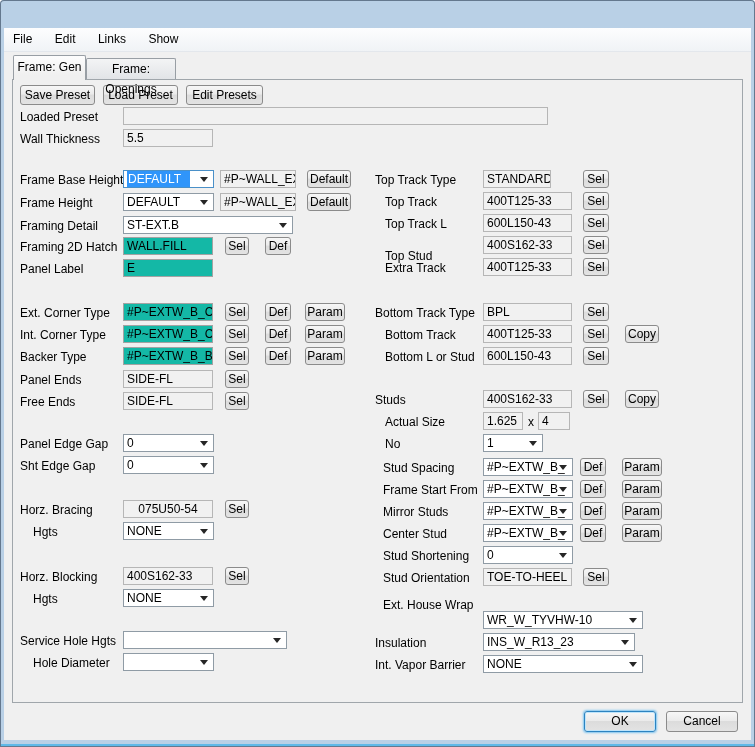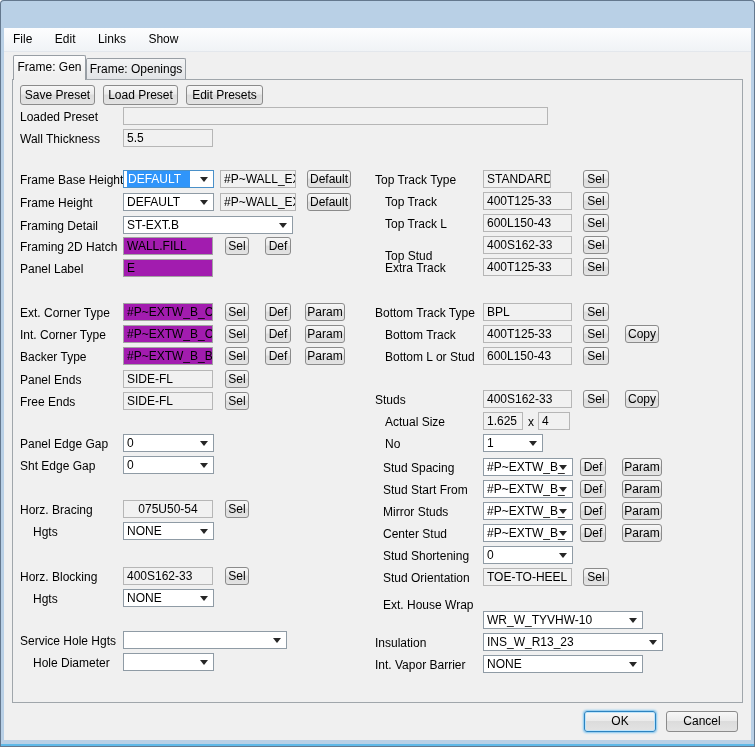--- a/index.html
+++ b/index.html
@@ -23,21 +23,21 @@
   .menubar{position:absolute;left:4px;top:28px;width:747px;height:24px;
            background:linear-gradient(#fdfdfe,#f0f3f6);border-bottom:1px solid #e3e7ec;}
   .menu-item{display:inline-block;padding:0 9px;line-height:23px;font-size:12px;color:#000;}
   .client{position:absolute;left:4px;top:52px;width:747px;height:688px;background:#f0f0f0;}
   .tabpanel{position:absolute;left:12px;top:79px;width:731px;height:624px;border:1px solid #a0a6ab;background:#f0f0f0;}
   .tab{position:absolute;top:58px;height:21px;border:1px solid #989ea4;border-bottom:none;
        border-radius:2px 2px 0 0;font-size:12px;text-align:center;line-height:20px;
        background:linear-gradient(#f3f4f5,#e2e4e7);z-index:1;}
   .tab.active{top:55px;height:25px;line-height:23px;background:linear-gradient(#fdfdfd,#f0f0f0 80%);z-index:3;}
   .lbl{position:absolute;font-size:12px;line-height:18px;color:#000;white-space:nowrap;}
-  .tfield{position:absolute;height:18px;background:#a21caf;border:1px solid #a3a3a3;font-size:12px;
+  .tfield{position:absolute;height:18px;background:#14b8a6;border:1px solid #a3a3a3;font-size:12px;
           line-height:16px;padding:0 3px;overflow:hidden;white-space:nowrap;color:#000;}
   .tfield.ro{background:#f1f1f1;border-color:#b6b6b6;}
   .combo{position:absolute;height:18px;background:#fff;border:1px solid #8f9ba5;font-size:12px;
          line-height:16px;padding:0 16px 0 3px;overflow:hidden;white-space:nowrap;color:#000;}
   .combo.focused{border-color:#4a90c8;}
   .arr{position:absolute;right:5px;top:6px;width:0;height:0;border-left:4px solid transparent;
        border-right:4px solid transparent;border-top:5px solid #262626;}
   .sel-hl{display:inline-block;background:#3095fa;color:#fff;padding:0 9px 0 1px;}
   .btn{position:absolute;height:20px;border:1px solid #8b8b8b;border-radius:3px;font-size:12px;color:#000;
        background:linear-gradient(#f7f7f7,#ebebeb 45%,#dcdcdc 50%,#e3e3e3);text-align:center;line-height:18px;padding:0;cursor:default;}
@@ -52,21 +52,21 @@
 
 
   <div class="menubar">
     <span class="menu-item">File</span>
     <span class="menu-item">Edit</span>
     <span class="menu-item">Links</span>
     <span class="menu-item">Show</span>
   </div>
 
   <div class="tab active" style="left:13px;width:73px;">Frame: Gen</div>
-  <div class="tab" style="left:86px;width:100px;">Frame: Openings</div>
+  <div class="tab" style="left:86px;width:90px;">Frame: Openings</div>
   <div class="tabpanel"></div>
 
   <button class="btn" style="left:20px;top:85px;width:75px;">Save Preset</button>
   <button class="btn" style="left:103px;top:85px;width:75px;">Load Preset</button>
   <button class="btn" style="left:186px;top:85px;width:77px;">Edit Presets</button>
 
   <div class="lbl" style="left:20px;top:108px;">Loaded Preset</div>
   <div class="tfield ro" style="left:123px;top:107px;width:425px;"></div>
   <div class="lbl" style="left:20px;top:130px;">Wall Thickness</div>
   <div class="tfield ro" style="left:123px;top:129px;width:90px;">5.5</div>
@@ -215,21 +215,21 @@
   </div>
 
   <div class="lbl" style="left:383px;top:459px;">Stud Spacing</div>
   <div class="combo" style="left:483px;top:458px;width:90px;">
     <span>#P~EXTW_B_</span>
     <span class="arr"></span>
   </div>
   <button class="btn small" style="left:580px;top:458px;width:26px;">Def</button>
   <button class="btn small" style="left:622px;top:458px;width:40px;">Param</button>
 
-  <div class="lbl" style="left:383px;top:481px;">Stud Start From</div>
+  <div class="lbl" style="left:383px;top:481px;">Frame Start From</div>
   <div class="combo" style="left:483px;top:480px;width:90px;">
     <span>#P~EXTW_B_</span>
     <span class="arr"></span>
   </div>
   <button class="btn small" style="left:580px;top:480px;width:26px;">Def</button>
   <button class="btn small" style="left:622px;top:480px;width:40px;">Param</button>
 
   <div class="lbl" style="left:383px;top:503px;">Mirror Studs</div>
   <div class="combo" style="left:483px;top:502px;width:90px;">
     <span>#P~EXTW_B_</span>
@@ -255,21 +255,21 @@
   <div class="lbl" style="left:383px;top:569px;">Stud Orientation</div>
   <div class="tfield ro" style="left:483px;top:568px;width:89px;">TOE-TO-HEEL</div>
   <button class="btn small" style="left:583px;top:568px;width:26px;">Sel</button>
 
   <div class="lbl" style="left:375px;top:596px;margin-left:8px;">Ext. House Wrap</div>
   <div class="combo" style="left:483px;top:611px;width:160px;">
     <span>WR_W_TYVHW-10</span>
     <span class="arr"></span>
   </div>
   <div class="lbl" style="left:375px;top:634px;">Insulation</div>
-  <div class="combo" style="left:483px;top:633px;width:180px;">
+  <div class="combo" style="left:483px;top:633px;width:152px;">
     <span>INS_W_R13_23</span>
     <span class="arr"></span>
   </div>
   <div class="lbl" style="left:375px;top:656px;">Int. Vapor Barrier</div>
   <div class="combo" style="left:483px;top:655px;width:160px;">
     <span>NONE</span>
     <span class="arr"></span>
   </div>
 
   <button class="btn focus-def" style="left:584px;top:711px;width:72px;height:21px;line-height:19px;">OK</button>

